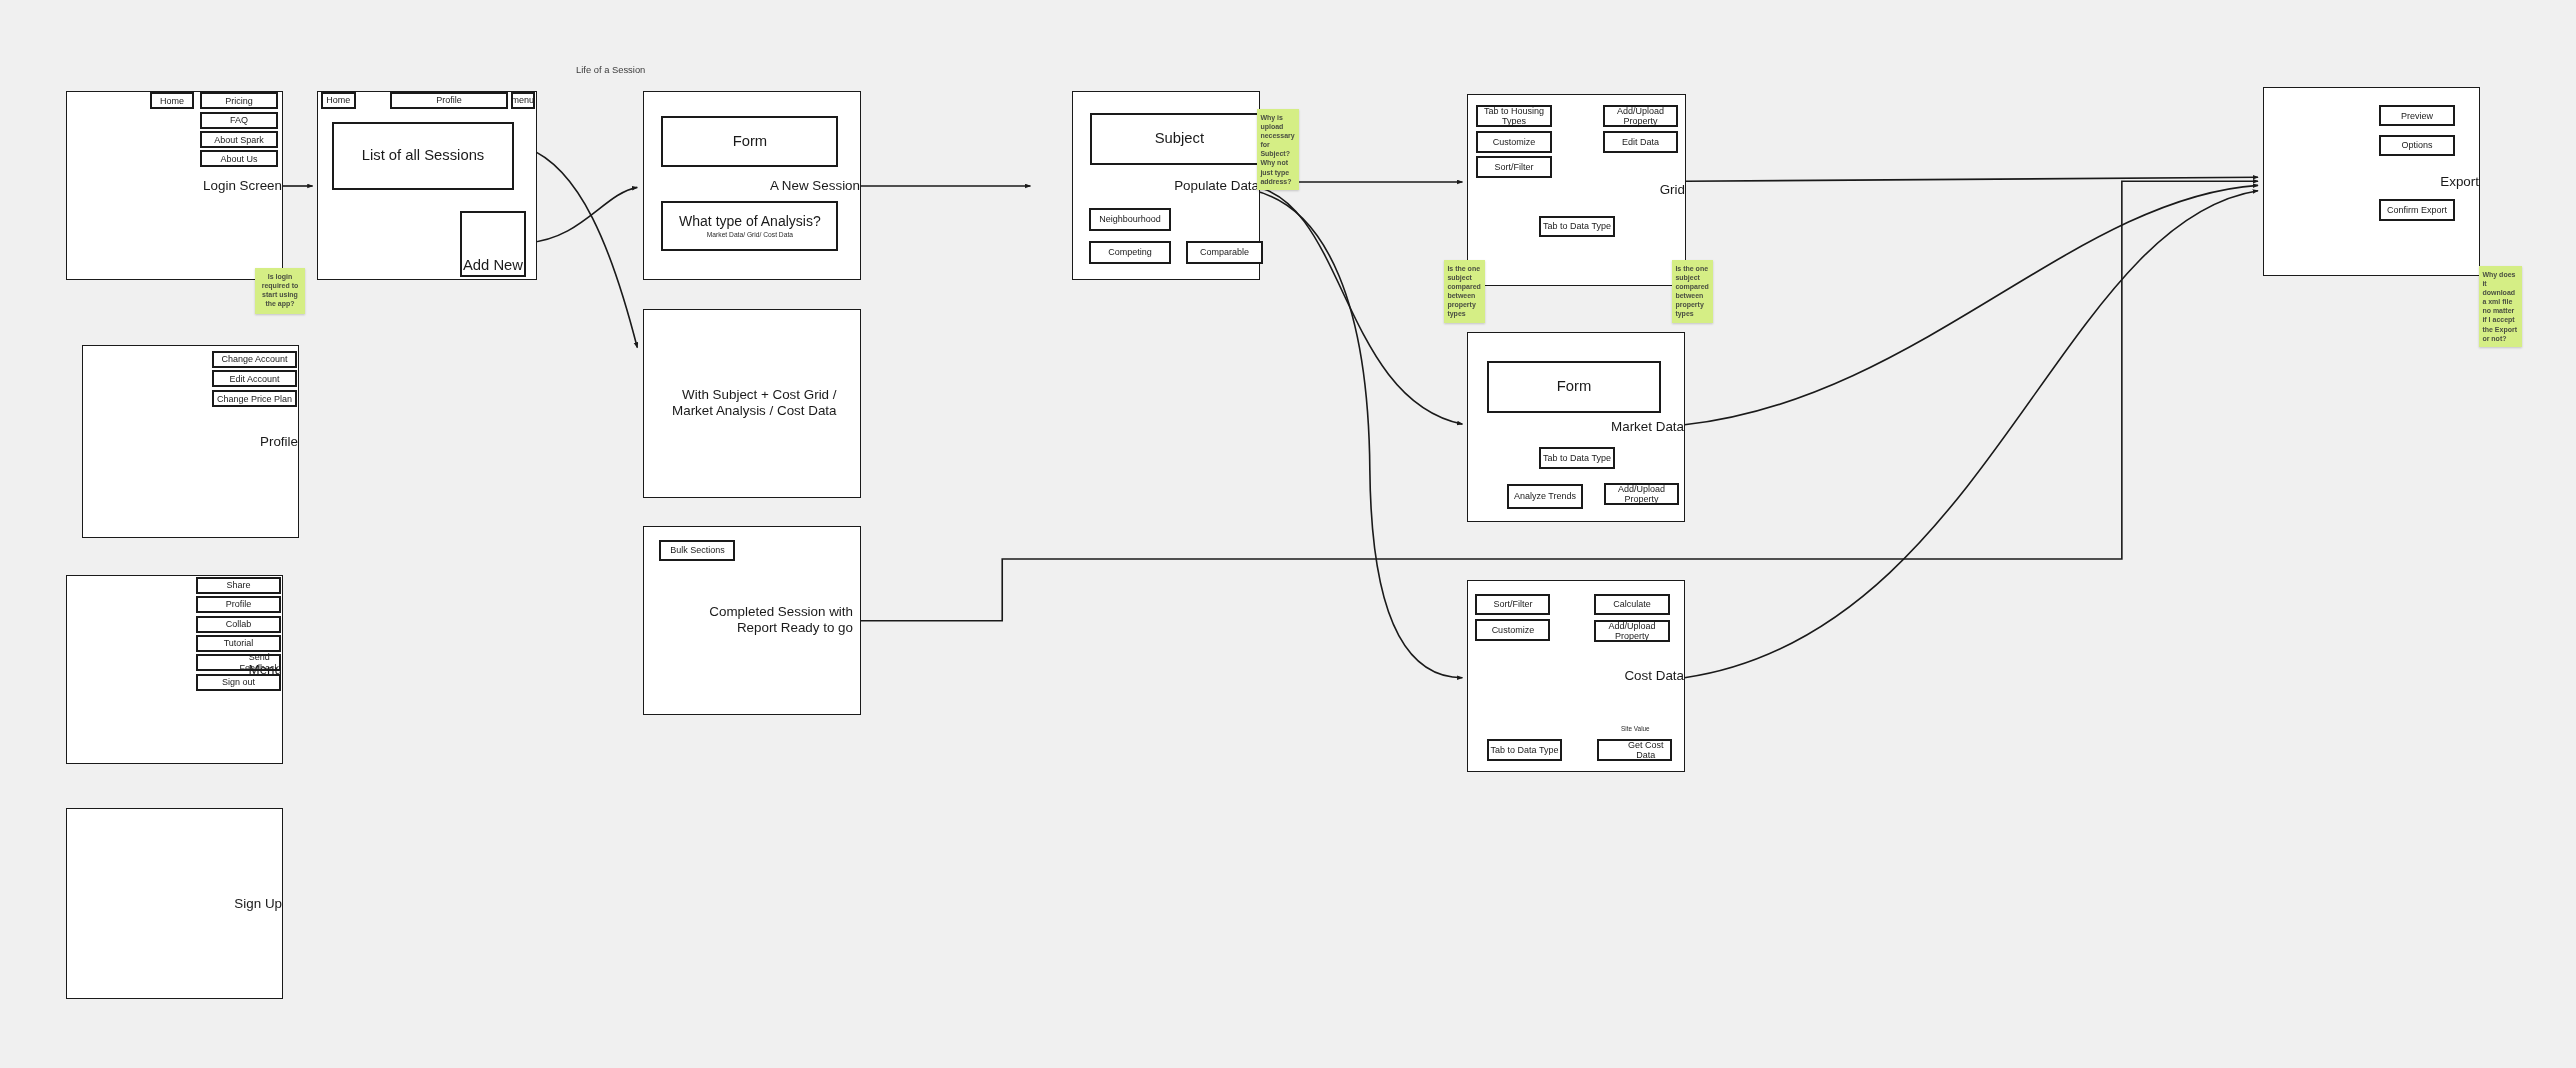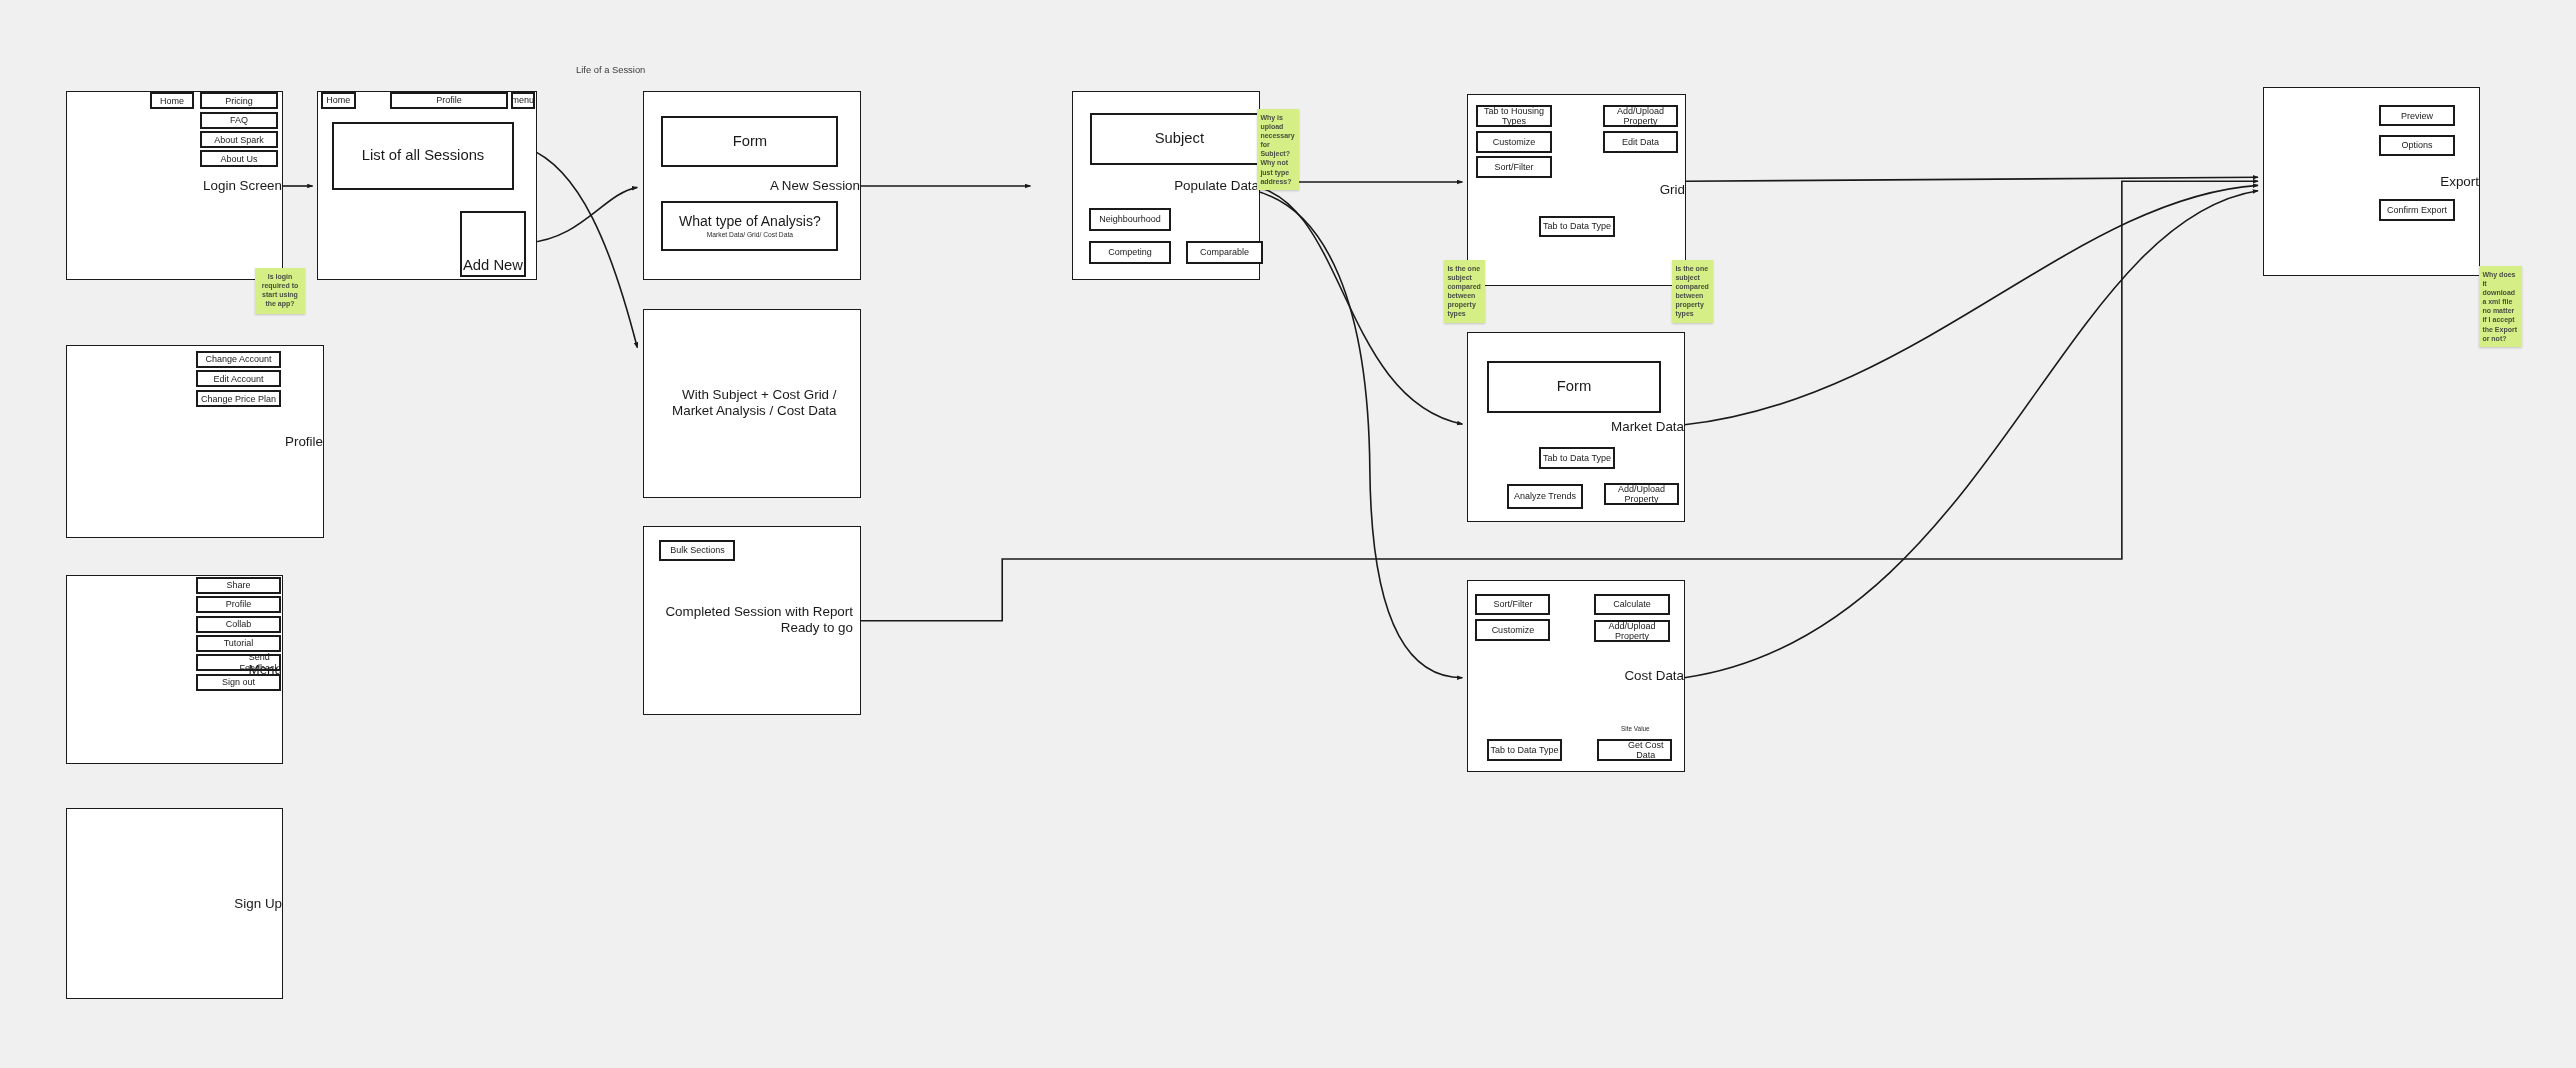--- a/index.html
+++ b/index.html
@@ -85,21 +85,21 @@
         <span>menu</span>
       </div>
     <div class="big" style="left:14px;top:30px;width:182px;height:68px;">
         <span>List of all Sessions</span>
       </div>
     <div class="big" style="left:142px;top:119px;width:66px;height:66px;justify-content:flex-end;">
         <span>Add New</span>
       </div>
   </div>
 
-  <div class="frame" style="left:66px;top:345px;width:258px;height:193px;">
+  <div class="frame" style="left:82px;top:345px;width:217px;height:193px;">
     <div class="tab" style="left:129px;top:4.7px;width:85px;height:17.4px;">
         <span>Change Account</span>
       </div>
     <div class="tab" style="left:129px;top:24px;width:85px;height:17.4px;">
         <span>Edit Account</span>
       </div>
     <div class="tab" style="left:129px;top:44px;width:85px;height:17.4px;">
         <span>Change Price Plan</span>
       </div>
     <div class="lbl">Profile</div>
@@ -223,21 +223,21 @@
   </div>
 
   <div class="frame" style="left:643px;top:309px;width:218px;height:189px;">
     <div class="lbl" style="padding:0 23.5px;">With Subject + Cost Grid / Market Analysis / Cost Data</div>
   </div>
 
   <div class="frame" style="left:643px;top:526px;width:218px;height:189px;">
     <div class="btn" style="left:15.4px;top:12.7px;width:76px;height:21px;">
         <span>Bulk Sections</span>
       </div>
-    <div class="lbl" style="padding:0 7px;">Completed Session with Report Ready to go</div>
+    <div class="lbl" style="padding:0 7px;margin-left:44px;">Completed Session with Report Ready to go</div>
   </div>
 
   <div class="frame" style="left:2263px;top:87px;width:217px;height:189px;">
     <div class="btn" style="left:115px;top:17.4px;width:76px;height:21px;">
         <span>Preview</span>
       </div>
     <div class="btn" style="left:115px;top:47px;width:76px;height:21px;">
         <span>Options</span>
       </div>
     <div class="lbl">Export</div>

